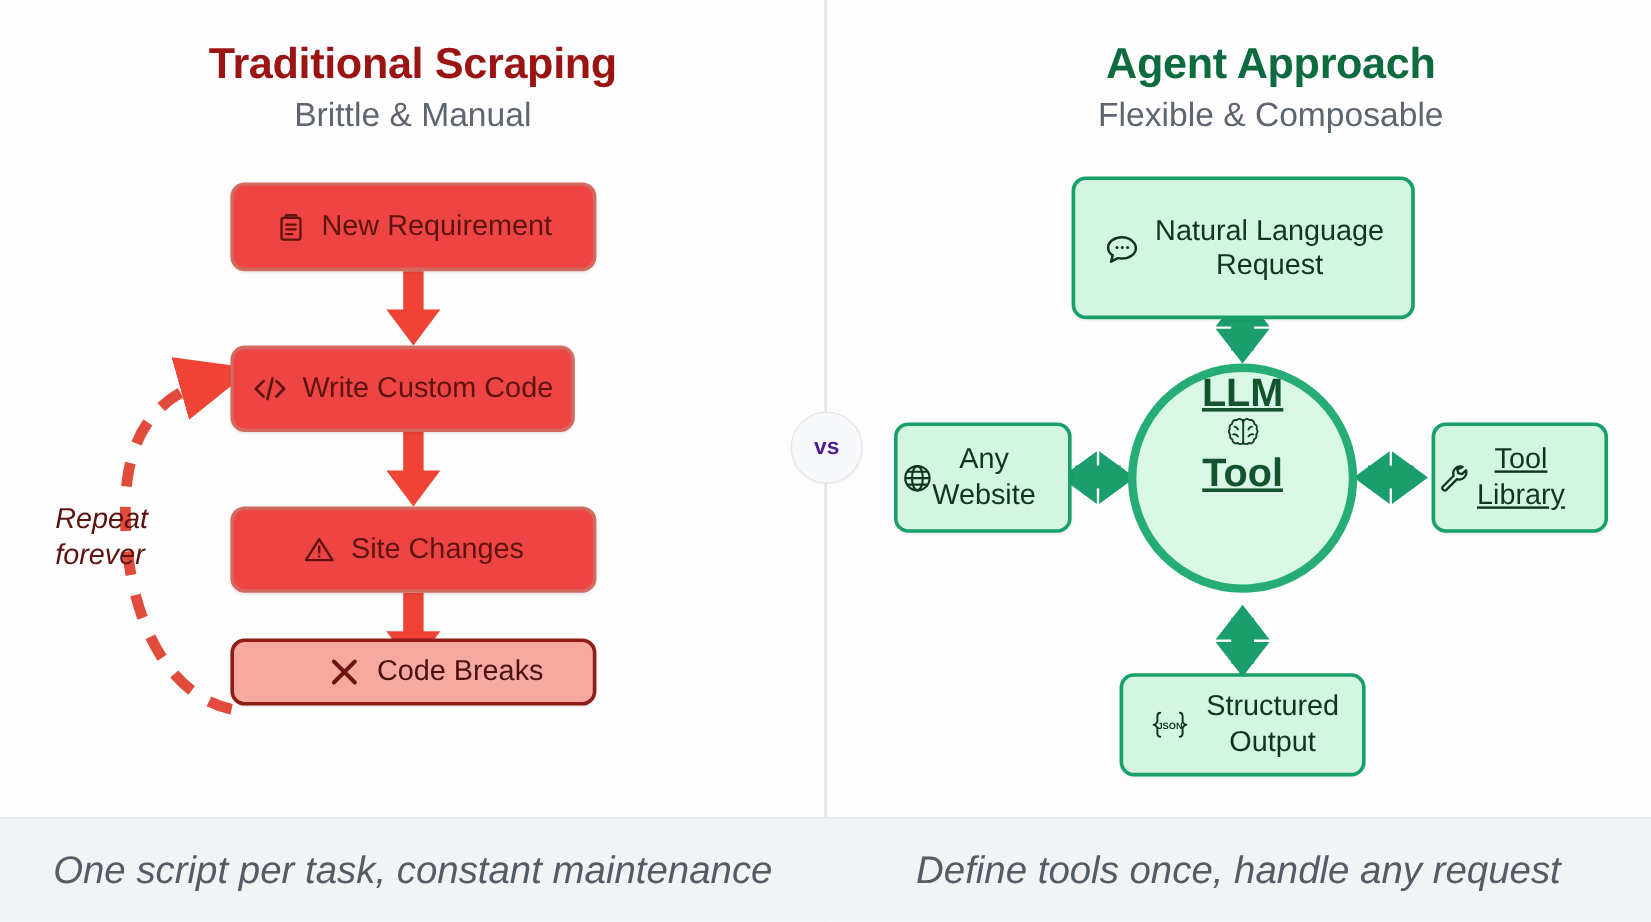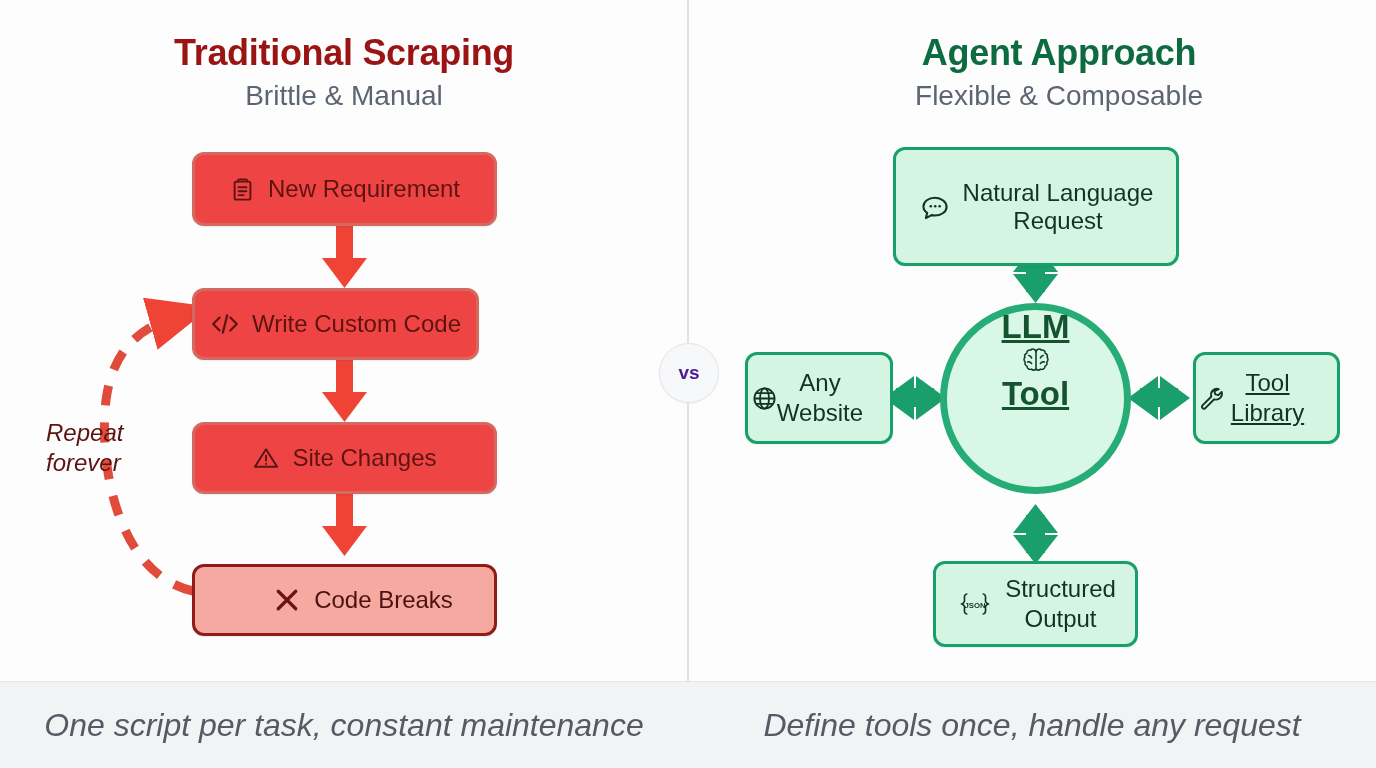--- a/index.html
+++ b/index.html
@@ -190,21 +190,21 @@
     <span class="ico">
       <svg width="28" height="28" viewBox="0 0 24 24" fill="none" stroke="#5d1411" stroke-width="1.7" stroke-linecap="round" stroke-linejoin="round">
         <path d="M12 4.5 L21.5 19.5 L2.5 19.5 Z"></path>
         <path d="M12 10v4.2"></path>
         <circle cx="12" cy="17" r=".9" fill="#5d1411" stroke="none"></circle>
       </svg>
     </span>
     <span class="lbl">Site Changes</span>
   </div>
 
-  <div class="node red-node red-node-strong" style="left:192px;top:564px;width:305px;height:72px;padding-left:36px;">
+  <div class="node red-node red-node-strong" style="left:192px;top:532px;width:305px;height:56px;padding-left:36px;">
     <span class="ico">
       <svg width="30" height="30" viewBox="0 0 24 24" fill="none" stroke="#6b140f" stroke-width="2.6" stroke-linecap="round">
         <path d="M5 5 L19 19 M19 5 L5 19"></path>
       </svg>
     </span>
     <span class="lbl">Code Breaks</span>
   </div>
 
   <div class="repeat" style="left:46px;top:418px;width:140px;">Repeat
 forever</div>

